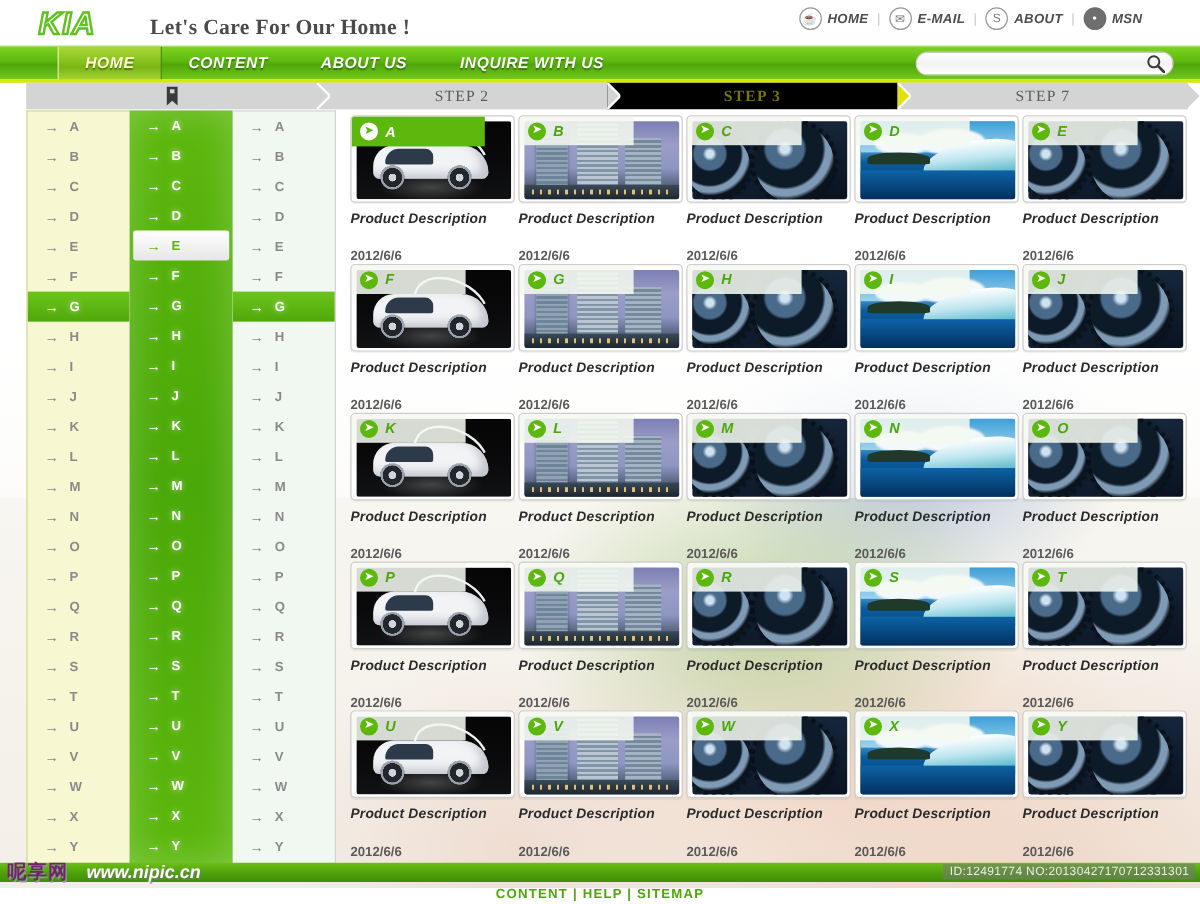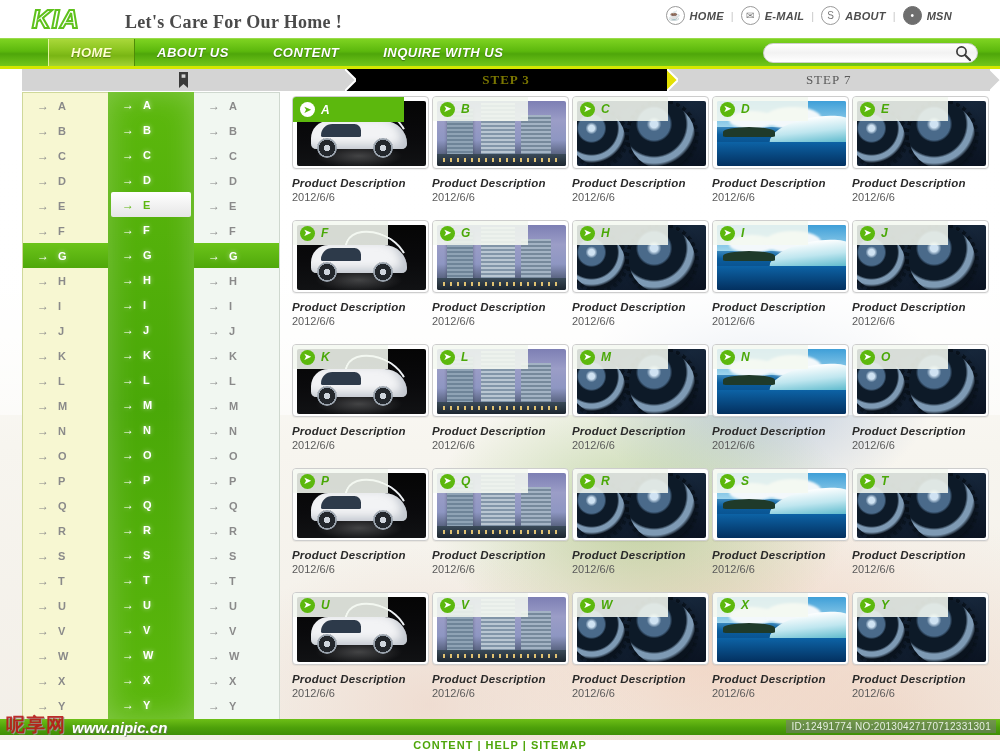--- a/index.html
+++ b/index.html
@@ -197,29 +197,29 @@
     width:15px;height:15px;border-radius:50%;background:#5cb80d;color:#fff;
     display:flex;align-items:center;justify-content:center;font-size:10px;line-height:1;
   }
   .card-label.solid .circ{background:#ffffff;color:#5cb80d;}
   .card-label .ltr{font-size:12px;font-weight:bold;font-style:italic;color:#4aa808;}
   .card-label.solid .ltr{color:#ffffff;}
   .card-title{
     margin-top:8px;font-size:11.5px;font-weight:bold;font-style:italic;color:#2b2b2b;
     letter-spacing:.2px;white-space:nowrap;
   }
-  .card-date{margin-top:2px;font-size:11px;color:#5a5a5a;font-family:"Liberation Sans", sans-serif;}
+  .card-date{margin-top:19px;font-size:11px;color:#5a5a5a;font-family:"Liberation Sans", sans-serif;font-weight:bold;}
 
   
   #footer-band{
     position:absolute;left:0;bottom:18px;width:1000px;height:16px;
     background:linear-gradient(180deg,#6dbf17 0%,#4da00a 55%,#3f8e07 100%);z-index:20;
   }
   #wm-logo{
-    position:absolute;left:6px;bottom:15px;font-size:19px;font-weight:bold;color:#b91c1c;
+    position:absolute;left:6px;bottom:15px;font-size:16px;font-weight:bold;color:#701a75;
     text-shadow:1px 1px 0 #9a9a9a; letter-spacing:1px; z-index:22;opacity:.92;
     font-family:"DejaVu Sans", sans-serif;
   }
   #wm-url{
     position:absolute;left:72px;bottom:17px;font-size:15px;font-style:italic;font-weight:bold;
     color:#ffffff;z-index:22;text-shadow:1px 1px 0 rgba(120,120,120,.6);
   }
   #wm-id{
     position:absolute;right:4px;bottom:20px;font-size:10px;color:#e6efe0;z-index:23;
     background:rgba(120,120,120,.55);padding:1px 5px;letter-spacing:.3px;
@@ -258,22 +258,22 @@
       <div class="hl">
         <span class="hl-ico filled">•</span>
         <span class="hl-txt">MSN</span>
       </div>
     </div>
 </div>
 
 <div id="navbar">
   <div id="nav-items">
       <div class="nav-item active">HOME</div>
+      <div class="nav-item">CONTENT</div>
       <div class="nav-item">ABOUT US</div>
-      <div class="nav-item">CONTENT</div>
       <div class="nav-item">INQUIRE WITH US</div>
     </div>
   <div id="search-wrap">
     <input id="search-input" type="text" placeholder="" style="">
     <button id="search-btn" title="search">
       <svg width="16" height="16" viewBox="0 0 16 16">
         <circle cx="6.5" cy="6.5" r="4.6" fill="none" stroke="#3b3b3b" stroke-width="1.7"></circle>
         <line x1="10" y1="10" x2="15" y2="15" stroke="#3b3b3b" stroke-width="2.2" stroke-linecap="round"></line>
       </svg>
     </button>
@@ -287,20 +287,29 @@
           <path d="M1 0h9v16l-4.5-4L1 16z" fill="#3a3a3a"></path>
           <rect x="3.6" y="2.4" width="3.8" height="3.4" fill="#d4d4d4"></rect>
         </svg></span>
       <span class="arrow">
         <svg width="11" height="22" viewBox="0 0 11 22">
           <path d="M0 0 L11 11 L0 22 Z" fill="#d4d4d4"></path>
           <path d="M0 0 L11 11 L0 22" fill="none" stroke="#ffffff" stroke-width="2"></path>
         </svg>
       </span>
     </div>
+    <div class="step">
+      <span>STEP 2</span>
+      <span class="arrow">
+        <svg width="11" height="22" viewBox="0 0 11 22">
+          <path d="M0 0 L11 11 L0 22 Z" fill="#d4d4d4"></path>
+          <path d="M0 0 L11 11 L0 22" fill="none" stroke="#ffffff" stroke-width="2"></path>
+        </svg>
+      </span>
+    </div>
     <div class="step active">
       <span>STEP 3</span>
       <span class="arrow">
         <svg width="11" height="22" viewBox="0 0 11 22">
           <path d="M0 0 L11 11 L0 22 Z" fill="#e3e003"></path>
           <path d="M0 0 L11 11 L0 22" fill="none" stroke="#ffffff" stroke-width="2"></path>
         </svg>
       </span>
     </div>
     <div class="step">

